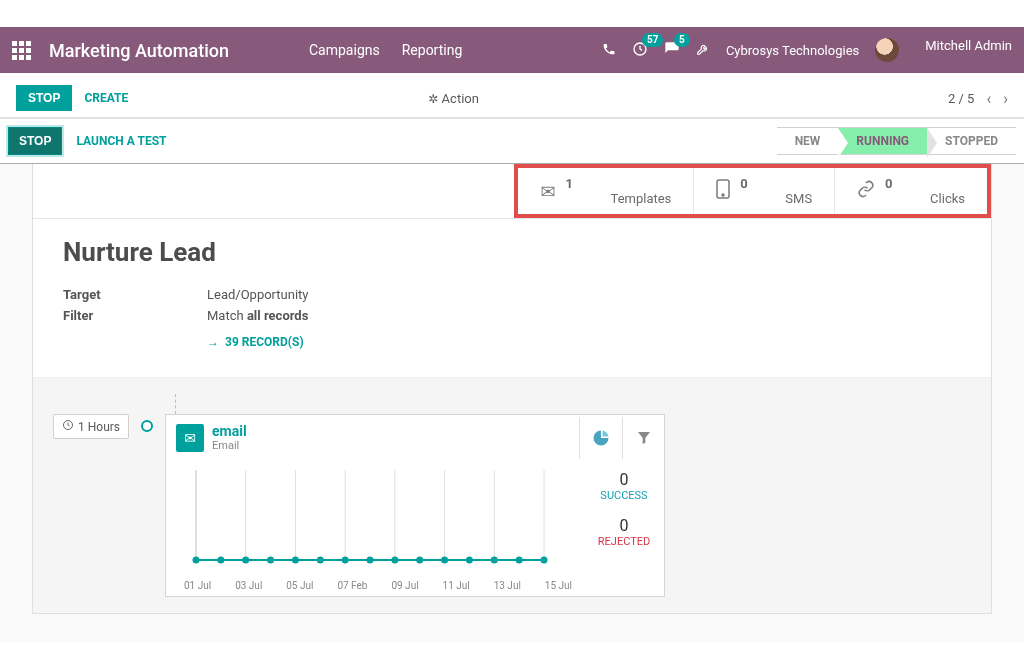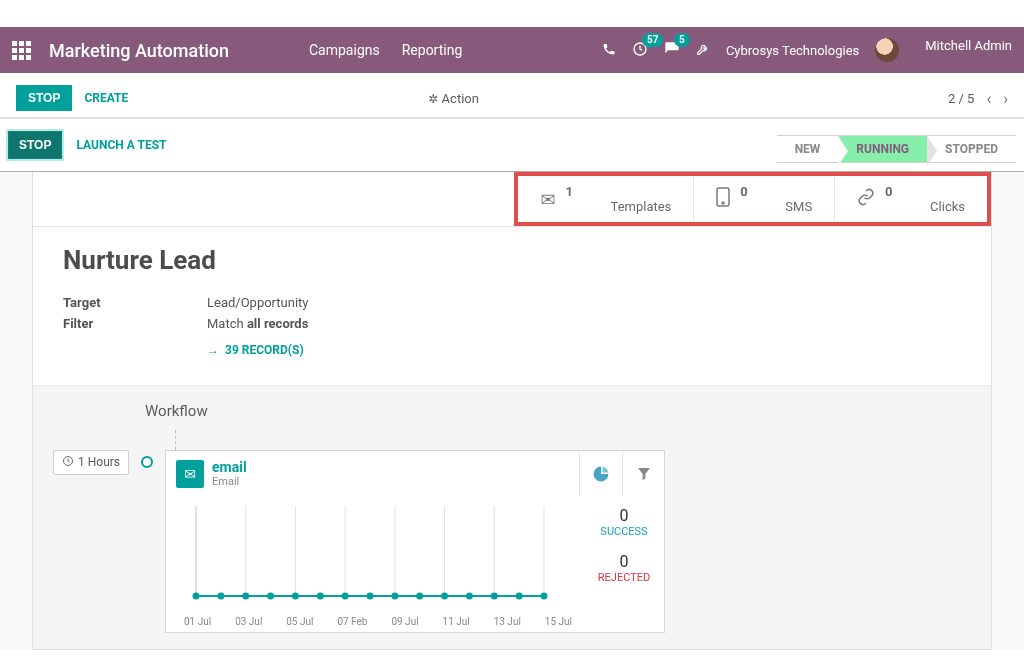--- a/index.html
+++ b/index.html
@@ -29,21 +29,21 @@
 .btn-create { color: #00a09d; font-size: 12px; font-weight: bold; cursor: pointer; }
 .action-menu { margin-left: 300px; font-size: 13px; color: #5a5a5a; cursor: pointer; }
 .gear { font-size: 12px; }
 .pager { margin-left: auto; display: flex; align-items: center; gap: 12px; font-size: 13px; color: #5a5a5a; }
 .pager .chev { font-size: 16px; color: #777; cursor: pointer; }
 
 
 .status-bar { display: flex; align-items: center; padding: 8px 8px; border-top: 1px solid #e0e0e0; border-bottom: 1px solid #aaa; background: #fff; }
 .btn-stop { background: #0f766e; color: #fff; border: 1px solid #008a87; padding: 6px 10px; font-size: 12px; font-weight: bold; margin-right: 14px; outline: 2px solid rgba(0,160,157,0.25); }
 .btn-launch { color: #00a09d; font-size: 12px; font-weight: bold; cursor: pointer; }
-.status-arrows { margin-left: auto; display: flex; margin-top: 8px; }
+.status-arrows { margin-left: auto; display: flex; }
 .status-step { padding: 6px 18px; font-size: 12px; font-weight: bold; color: #888; position: relative; background: #fff; border-top: 1px solid #d0d0d0; border-bottom: 1px solid #d0d0d0; }
 .status-step.active { background: #86efac; color: #875A7B; }
 .status-step::after { content: ''; position: absolute; right: -10px; top: 0; border-top: 15px solid transparent; border-bottom: 15px solid transparent; border-left: 10px solid #fff; z-index: 1; }
 .status-step.active::after { border-left-color: #e2e2e2; }
 .status-step:last-child::after { display: none; }
 
 
 .sheet-wrap { background: #f9f9f9; padding: 0 18px 18px; height: calc(100% - 46px - 86px - 47px); overflow: auto; }
 .sheet { background: #fff; border: 1px solid #dfdfdf; border-top: none; max-width: 960px; margin: 0 auto; }
 .stat-row { display: flex; border-bottom: 1px solid #e6e6e6; }
@@ -59,21 +59,21 @@
 .field-row { display: flex; margin-bottom: 6px; font-size: 13px; }
 .field-label { width: 144px; font-weight: bold; color: #555; }
 .field-value { color: #555; }
 .records-link { margin-left: 144px; margin-top: 12px; color: #00a09d; font-weight: bold; font-size: 12px; cursor: pointer; display: flex; align-items: center; gap: 6px; }
 
 
 .workflow { background: #f5f5f5; padding: 16px 20px; border-top: 1px solid #eee; margin-top: 18px; }
 .wf-title { font-size: 15px; color: #5a5a5a; margin-bottom: 10px; margin-left: 92px; }
 .wf-line { border-left: 1px dashed #bbb; height: 20px; margin-left: 122px; }
 .wf-activity-row { display: flex; align-items: flex-start; gap: 12px; }
-.wf-time { background: #fff; border: 1px solid #d0d0d0; padding: 4px 8px; font-size: 12px; color: #5a5a5a; display: flex; gap: 4px; border-radius: 2px; }
+.wf-time { background: #fff; border: 1px solid #d0d0d0; padding: 4px 8px; font-size: 12px; color: #5a5a5a; display: flex; align-items: center; gap: 4px; border-radius: 2px; }
 .wf-dot { width: 12px; height: 12px; border: 2px solid #00a09d; border-radius: 50%; background: #fff; margin-top: 6px; }
 .wf-card { background: #fff; border: 1px solid #d5d5d5; flex: 0 0 500px; }
 .wf-card-head { display: flex; align-items: center; }
 .wf-card-title { display: flex; align-items: center; padding: 8px 10px; gap: 8px; flex: 1; }
 .mail-ic { width: 28px; height: 28px; background: #00a09d; color: #fff; display: flex; align-items: center; justify-content: center; border-radius: 2px; font-size: 14px; }
 .wf-name { font-size: 14px; font-weight: bold; color: #00a09d; }
 .wf-sub { font-size: 11px; color: #888; }
 .wf-icons { display: flex; border-left: 1px solid #e0e0e0; }
 .wf-icons div { width: 42px; height: 42px; border-left: 1px solid #e0e0e0; display: flex; align-items: center; justify-content: center; font-size: 16px; color: #4aa3c0; cursor: pointer; }
 .wf-icons div:first-child { border-left: none; }
@@ -217,21 +217,20 @@
           <span>Match </span><b>all records</b>
         </div>
       </div>
       <div class="records-link">
         <span>→</span>
         <span>39 RECORD(S)</span>
       </div>
     </div>
 
     <div class="workflow">
-      <div class="wf-title">Workflow</div>
       <div class="wf-line"></div>
       <div class="wf-activity-row">
         <div class="wf-time">
           <span>
             <svg width="12" height="12" viewBox="0 0 24 24" fill="none" stroke="#666" stroke-width="2">
                 <circle cx="12" cy="12" r="9"></circle>
                 <path d="M12 7v5l3 2"></path>
               </svg>
           </span>
           <span>1 Hours</span>

